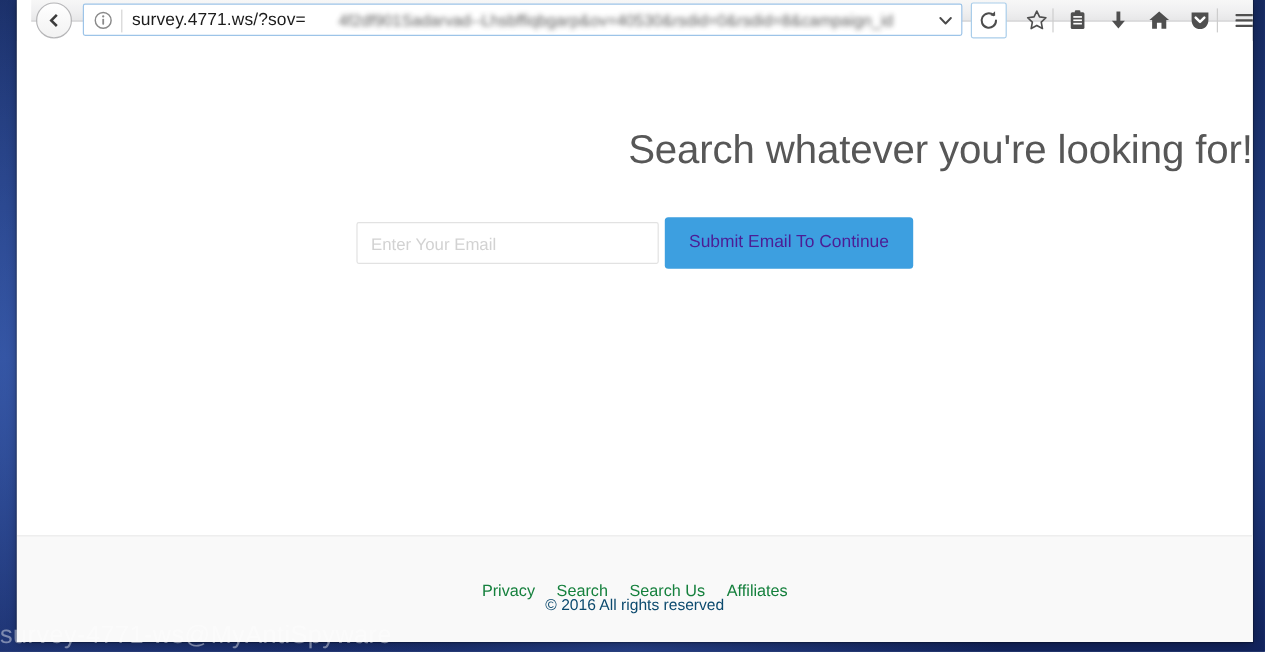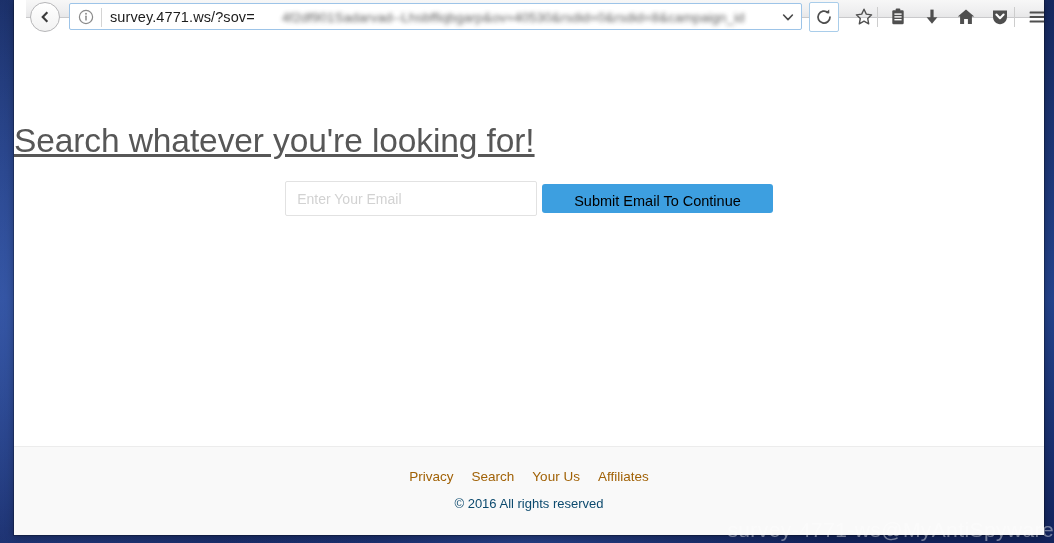--- a/index.html
+++ b/index.html
@@ -156,27 +156,26 @@
     left: 0; top: 34px;
     width: 1030px;
     height: 501px;
     background: #ffffff;
     overflow: hidden;
   }
 
   #headline {
     position: absolute;
     left: 0; right: 0;
-    top: 88px;
-    text-align: left;
+    top: 73px;
+    text-align: right;
     font-size: 33.5px;
     font-weight: 400;
     color: #575757;
     letter-spacing: -0.1px;
-    text-decoration: underline;
   }
 
   #form-row {
     position: absolute;
     left: 0; right: 0;
     top: 147px;
     text-align: center;
     font-size: 0;
   }
   #email-input {
@@ -192,26 +191,26 @@
     font-family: "Liberation Sans", sans-serif;
     font-size: 14px;
     color: #b91c1c;
     outline: none;
   }
   #email-input::placeholder { color: #d2d2d2; }
   #submit-btn {
     display: inline-block;
     vertical-align: middle;
     margin-left: 5px;
-    height: 29px;
-    padding: 0 32px;
+    height: 43px;
+    padding: 0 20px;
     border: none;
     border-radius: 3px;
     background: #3d9fe0;
-    color: #000000;
+    color: #4c1d95;
     font-family: "Liberation Sans", sans-serif;
     font-size: 14.5px;
     line-height: 35px;
     cursor: pointer;
     white-space: nowrap;
   }
 
   
   #footer {
     position: absolute;
@@ -223,49 +222,48 @@
   }
   #footer-links {
     position: absolute;
     left: 0; right: 0;
     top: 21px;
     text-align: center;
     font-size: 0;
   }
   #footer-links a {
     display: inline-block;
-    margin: 1px 9px;
+    margin: 17px 9px;
     font-size: 13.5px;
-    color: #a16207;
+    color: #15803d;
     text-decoration: none;
     font-family: "Liberation Sans", sans-serif;
     text-align: right;
   }
   #copyright {
     position: absolute;
     left: 0; right: 0;
     top: 49px;
     text-align: center;
     font-size: 13px;
     color: #0c4a6e;
   }
 
   
   #watermark {
     position: absolute;
     left: 0;
     right: 0;
     top: 518px;
-    text-align: right;
+    text-align: left;
     font-size: 21px;
     color: rgba(255,255,255,.42);
     letter-spacing: .4px;
     pointer-events: none;
     white-space: nowrap;
-    padding-left: 16px;
   }
 </style>
 </head>
 <body>
 
 <div id="desktop">
   <div id="desktop-shade"></div>
 </div>
 
 <div id="browser">
@@ -355,21 +353,21 @@
 
     <div id="form-row">
       <input id="email-input" type="text" placeholder="Enter Your Email" style="">
       <button id="submit-btn">Submit Email To Continue</button>
     </div>
 
     <div id="footer">
       <div id="footer-links">
         <a href="#">Privacy</a>
         <a href="#">Search</a>
-        <a href="#">Your Us</a>
+        <a href="#">Search Us</a>
         <a href="#">Affiliates</a>
       </div>
       <div id="copyright">© 2016 All rights reserved</div>
     </div>
 
   </div>
 </div>
 
 <div id="watermark">survey-4771-ws@MyAntiSpyware</div>
 

